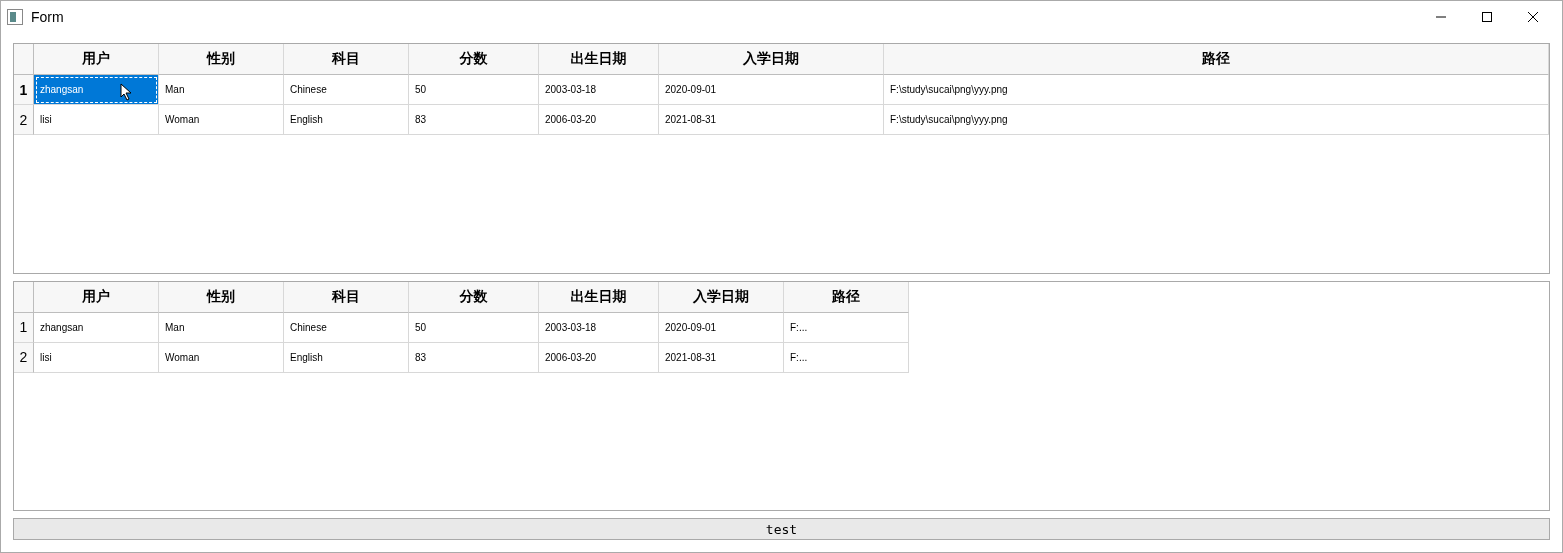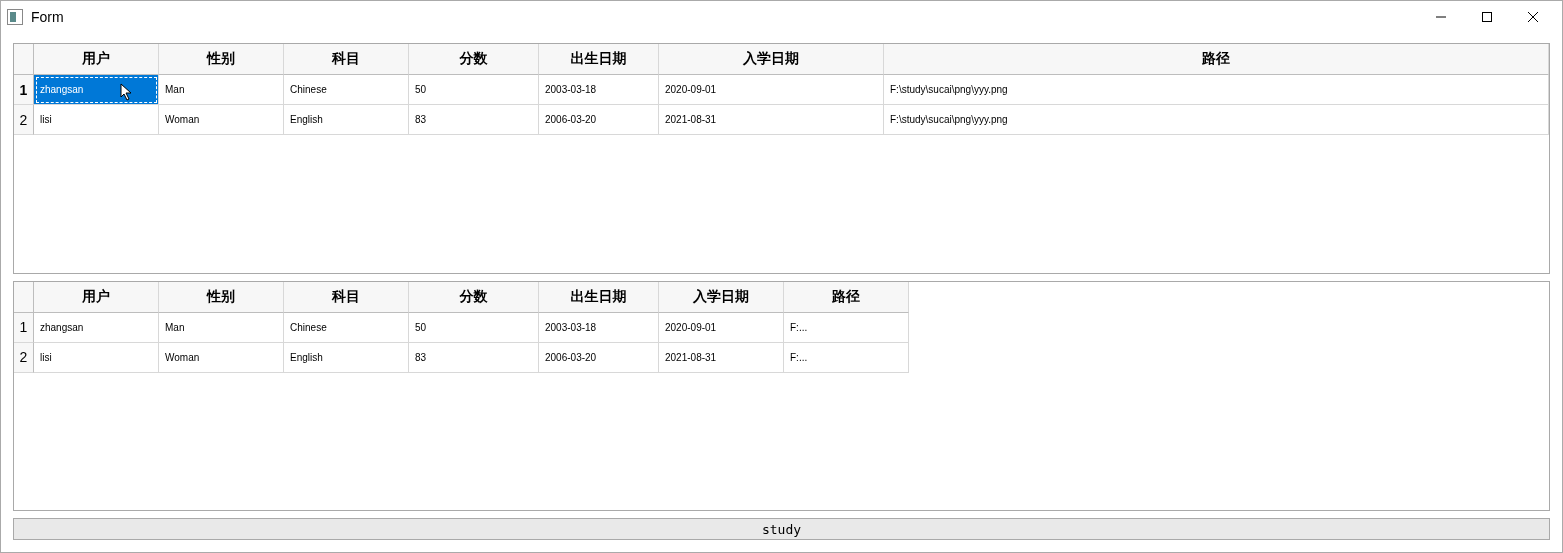--- a/index.html
+++ b/index.html
@@ -227,16 +227,16 @@
         <div class="cell data-cell">Woman</div>
         <div class="cell data-cell">English</div>
         <div class="cell data-cell">83</div>
         <div class="cell data-cell">2006-03-20</div>
         <div class="cell data-cell">2021-08-31</div>
         <div class="cell data-cell">F:...</div>
       </div>
     </div>
 
     <div class="bottom-button">
-      <span>study</span>
+      <span>test</span>
     </div>
   </div>
 </div>
 
 </body></html>

